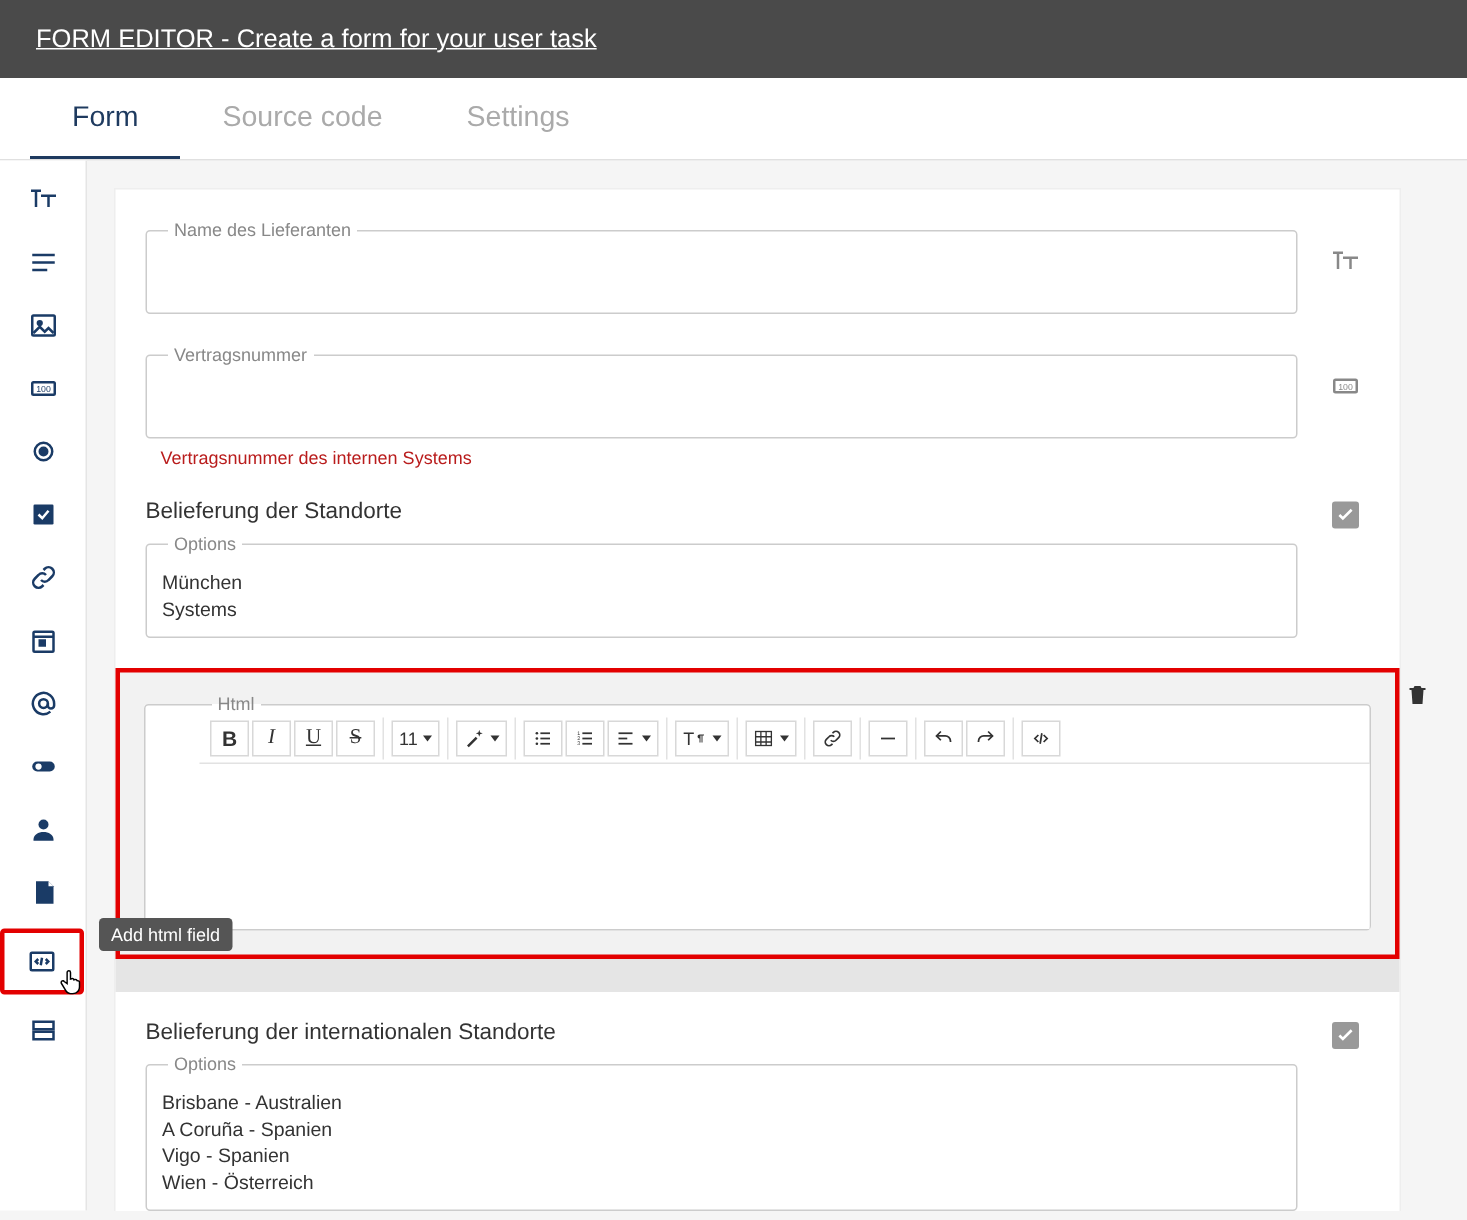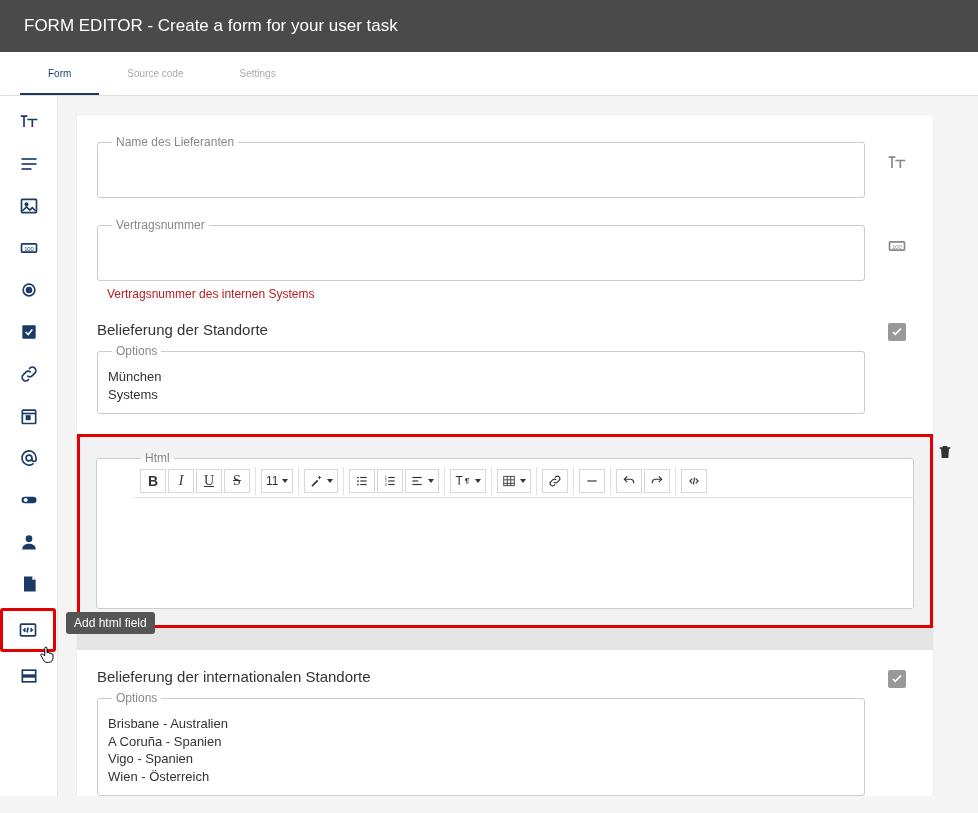--- a/index.html
+++ b/index.html
@@ -14,30 +14,31 @@
     height: 813px;
     overflow: hidden;
     position: relative;
   }
   .header {
     background: #4a4a4a;
     color: #fff;
     padding: 16px 24px;
     font-size: 17px;
     font-weight: 500;
+    text-decoration: underline;
   }
   .tabs-bar {
     background: #fff;
     display: flex;
     padding: 0 20px;
     border-bottom: 1px solid #e0e0e0;
   }
   .tab {
     padding: 16px 28px;
-    font-size: 10px;
+    font-size: 19px;
     color: #aaa;
     cursor: pointer;
     position: relative;
   }
   .tab.active {
     color: #1e3a5f;
   }
   .tab.active::after {
     content: "";
     position: absolute;

